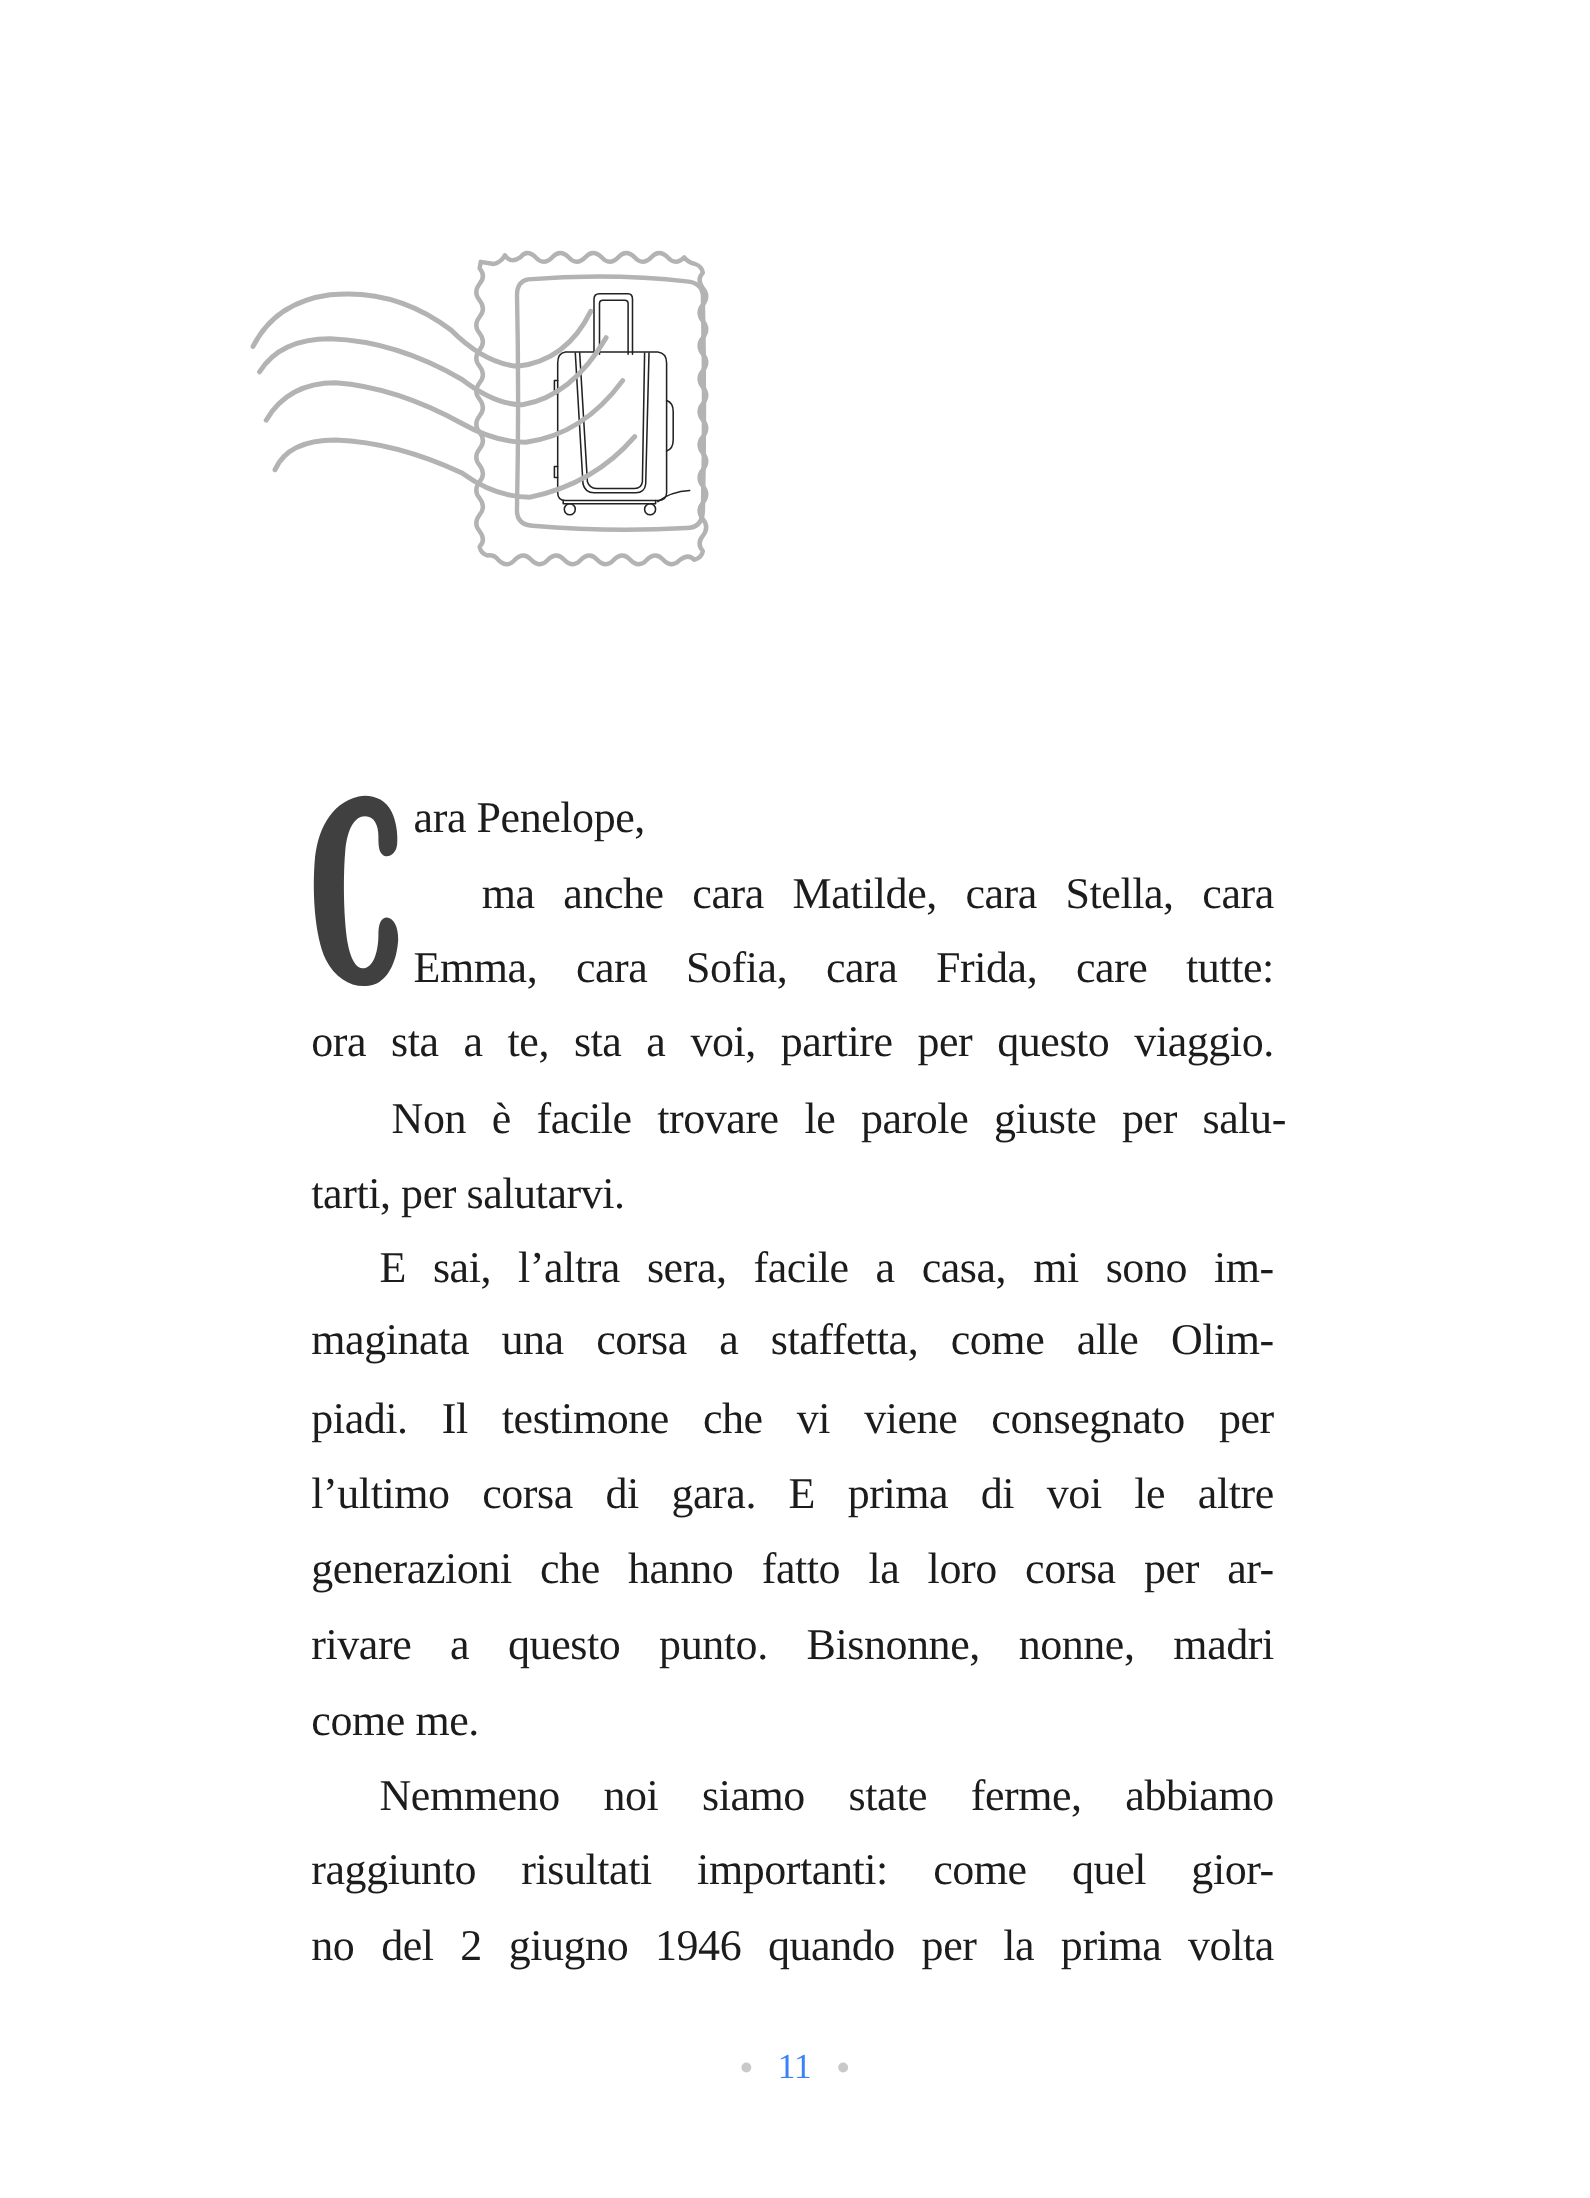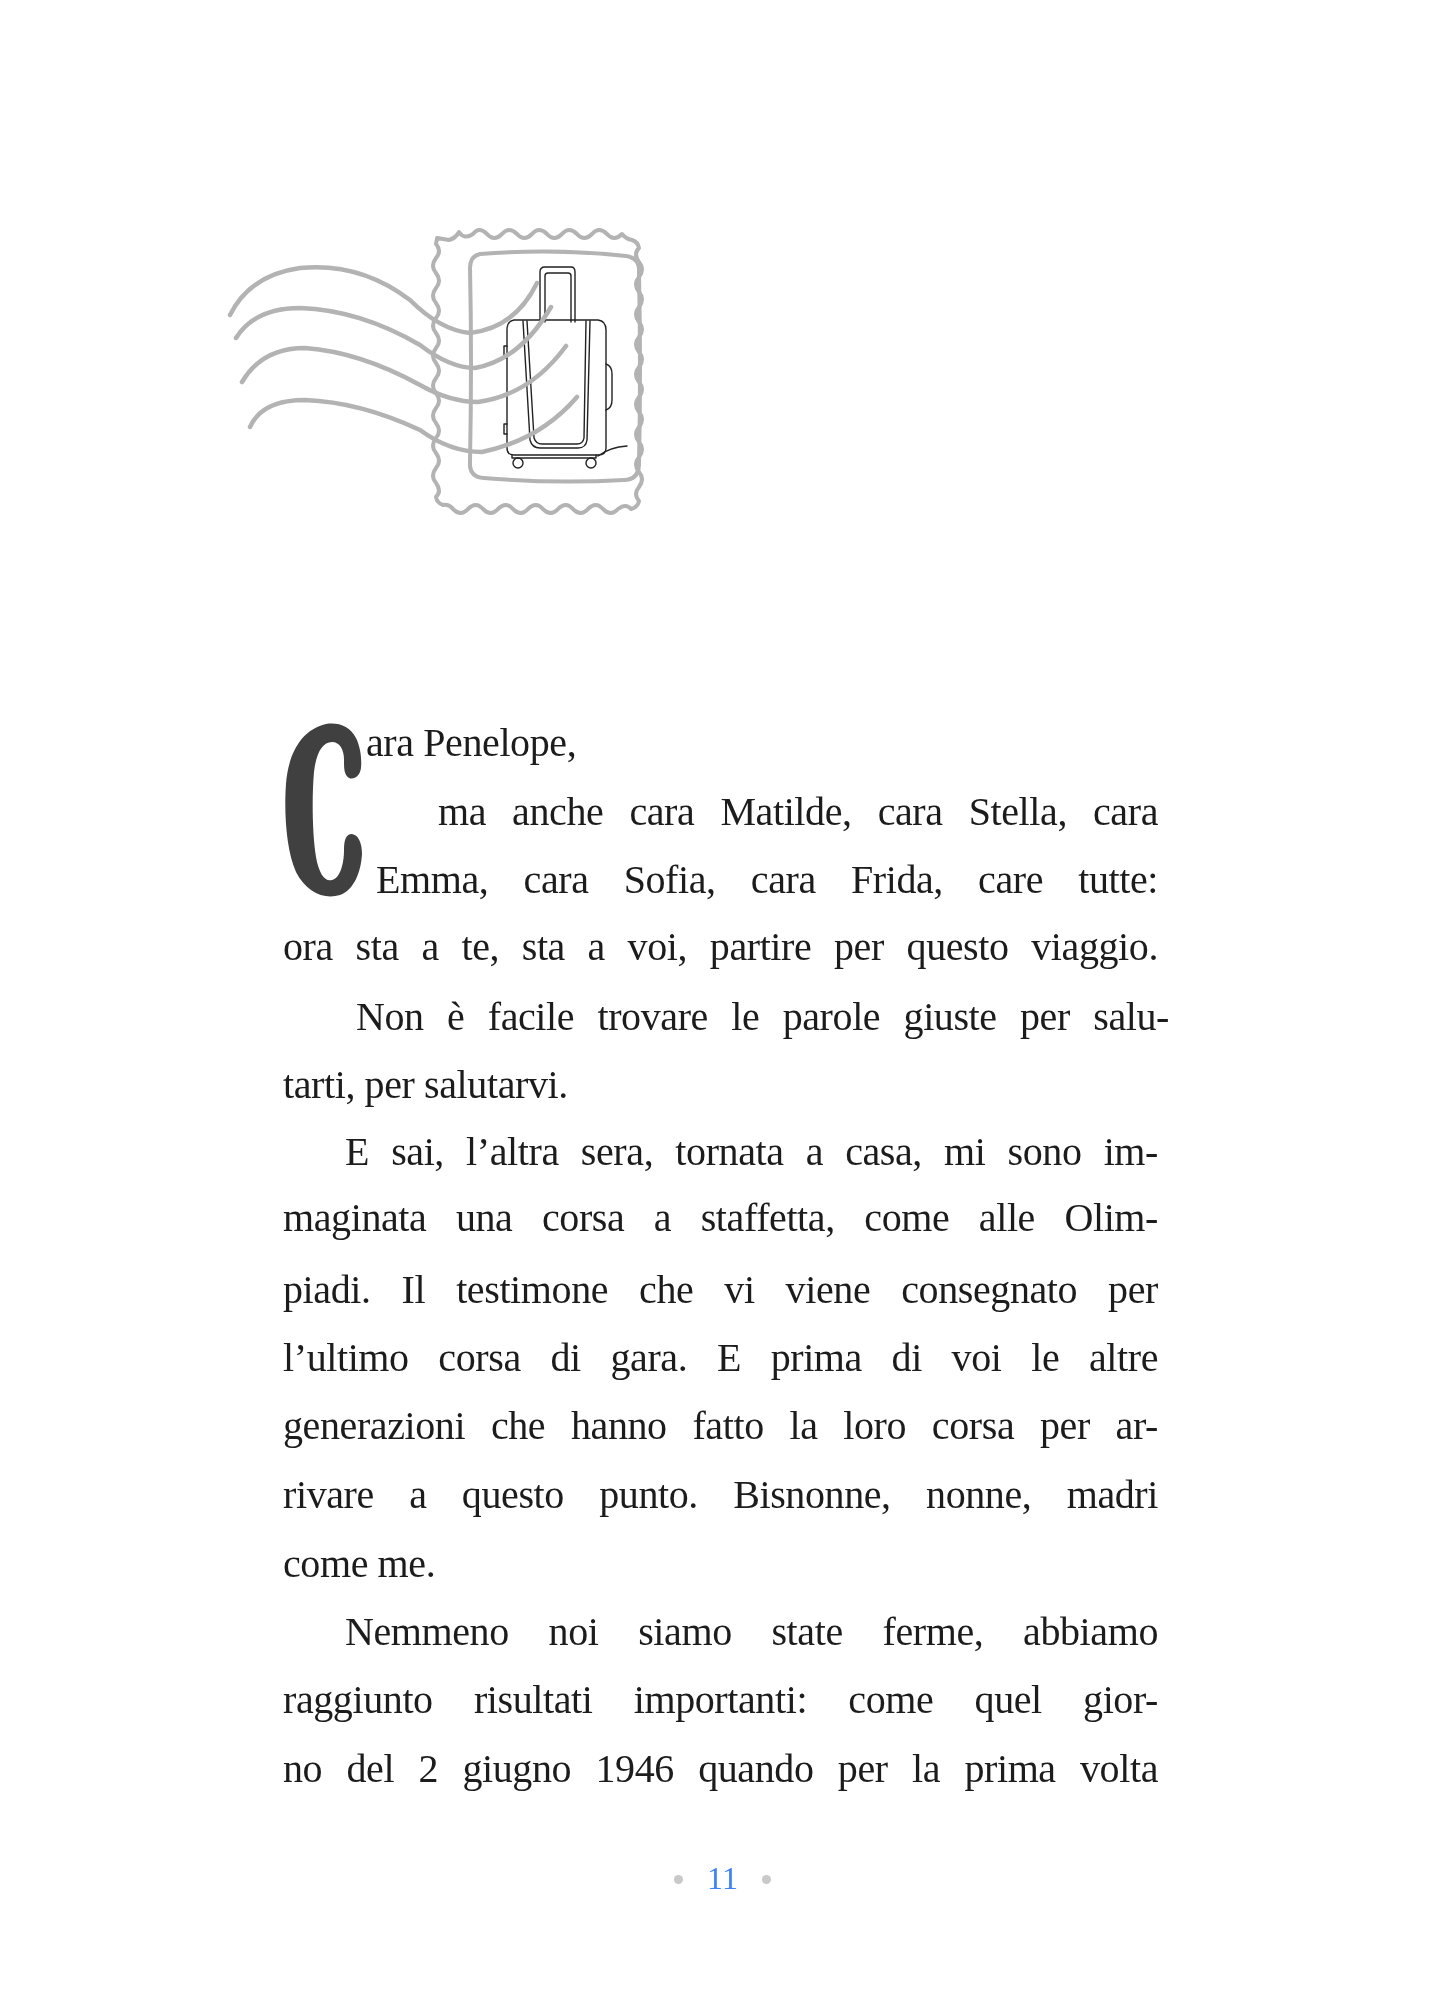--- a/index.html
+++ b/index.html
@@ -57,21 +57,21 @@
       text-align: justify;
       text-align-last: justify;
       letter-spacing: -0.4px;
       word-spacing: 0px;
     }
     .line.last {
       text-align: left;
       text-align-last: left;
     }
     .line.indent { left: 62px; width: 813px; }
-    .line.cap-first { left: 83px; width: 782px; }
+    .line.cap-first { left: 93px; width: 782px; }
     .line.cap-indent { left: 155px; width: 720px; }
     .line.cap-wrap { left: 93px; width: 782px; }
 
     .folio {
       position: absolute;
       left: 0;
       top: 1858px;
       width: 1445px;
       height: 40px;
       display: flex;
@@ -172,21 +172,21 @@
 
   <div class="text-block">
     <div class="line cap-first last" style="top:718px;">ara Penelope,</div>
     <div class="line cap-indent" style="top:787px;">ma anche cara Matilde, cara Stella, cara</div>
     <div class="line cap-wrap" style="top:855px;">Emma, cara Sofia, cara Frida, care tutte:</div>
     <div class="line" style="top:922px;">ora sta a te, sta a voi, partire per questo viaggio.</div>
 
     <div class="line indent" style="top:992px;margin-left:11px;">Non è facile trovare le parole giuste per salu-</div>
     <div class="line last" style="top:1060px;">tarti, per salutarvi.</div>
 
-    <div class="line indent" style="top:1127px;">E sai, l’altra sera, tornata a casa, mi sono im-</div>
+    <div class="line indent" style="top:1127px;">E sai, l’altra sera, facile a casa, mi sono im-</div>
     <div class="line" style="top:1193px;">maginata una corsa a staffetta, come alle Olim-</div>
     <div class="line" style="top:1265px;">piadi. Il testimone che vi viene consegnato per</div>
     <div class="line" style="top:1333px;">l’ultimo corsa di gara. E prima di voi le altre</div>
     <div class="line" style="top:1401px;">generazioni che hanno fatto la loro corsa per ar-</div>
     <div class="line" style="top:1470px;">rivare a questo punto. Bisnonne, nonne, madri</div>
     <div class="line last" style="top:1539px;">come me.</div>
 
     <div class="line indent" style="top:1607px;">Nemmeno noi siamo state ferme, abbiamo</div>
     <div class="line" style="top:1675px;">raggiunto risultati importanti: come quel gior-</div>
     <div class="line" style="top:1744px;">no del 2 giugno 1946 quando per la prima volta</div>

